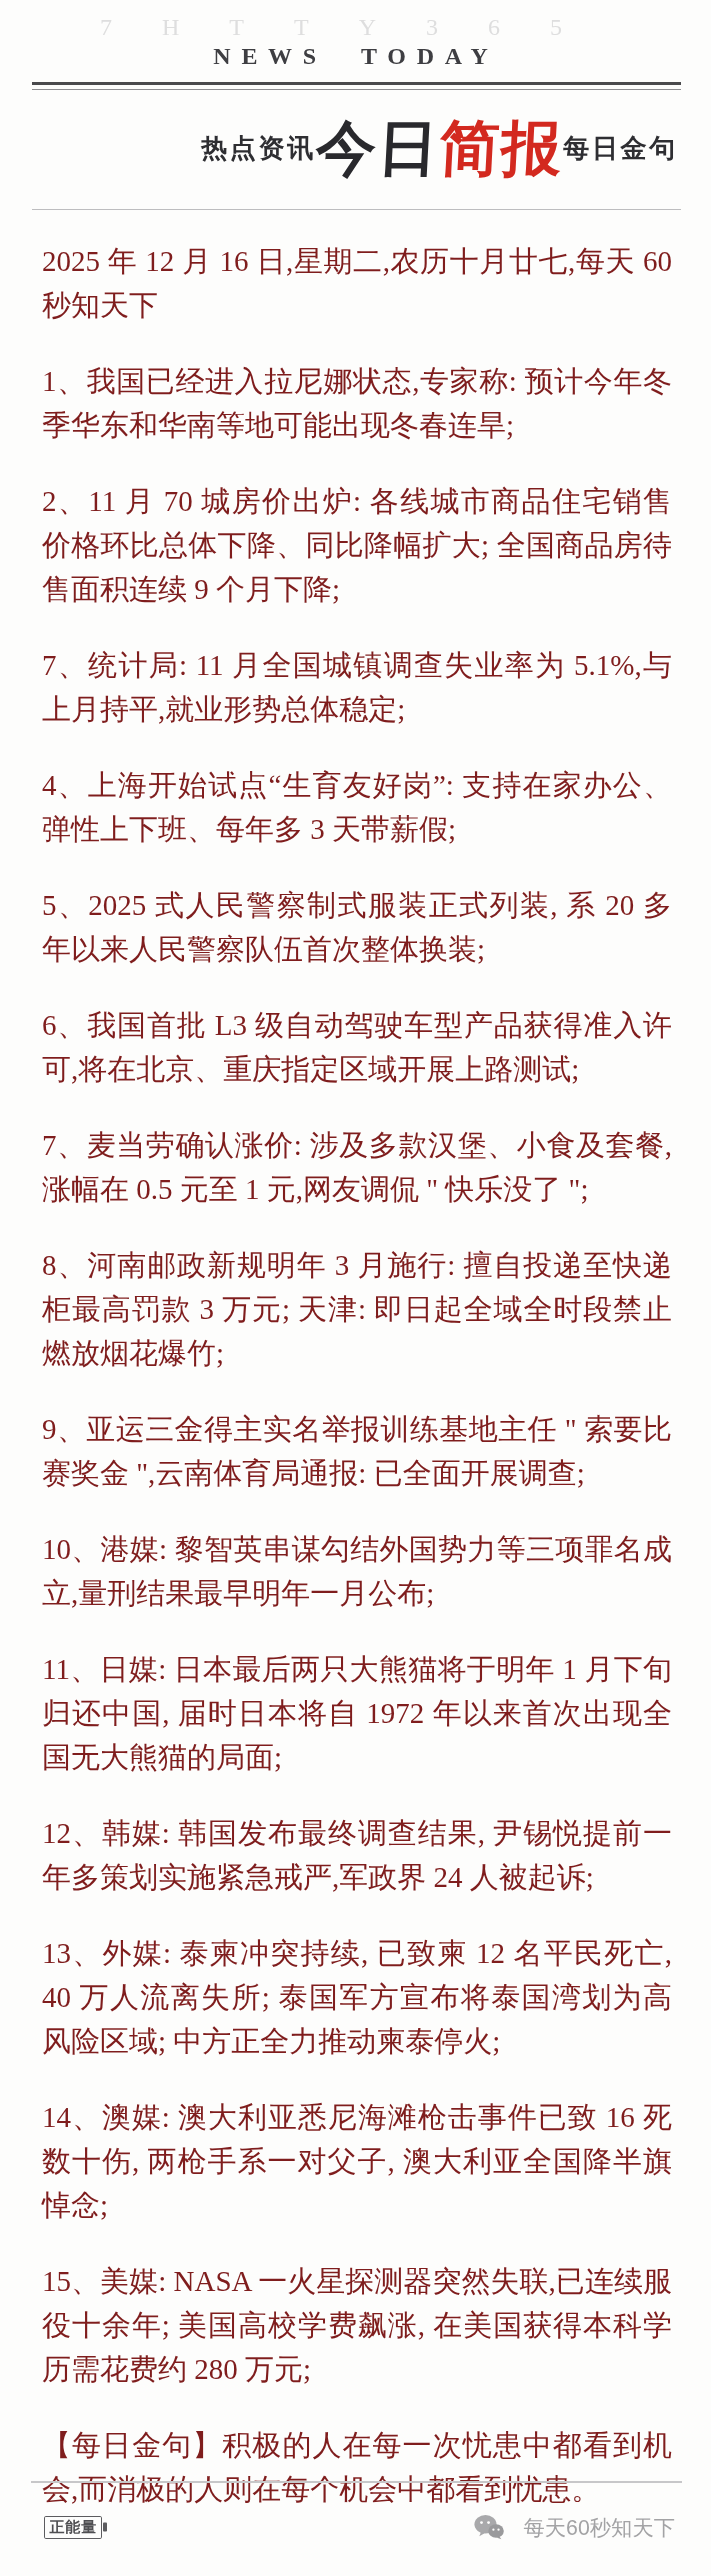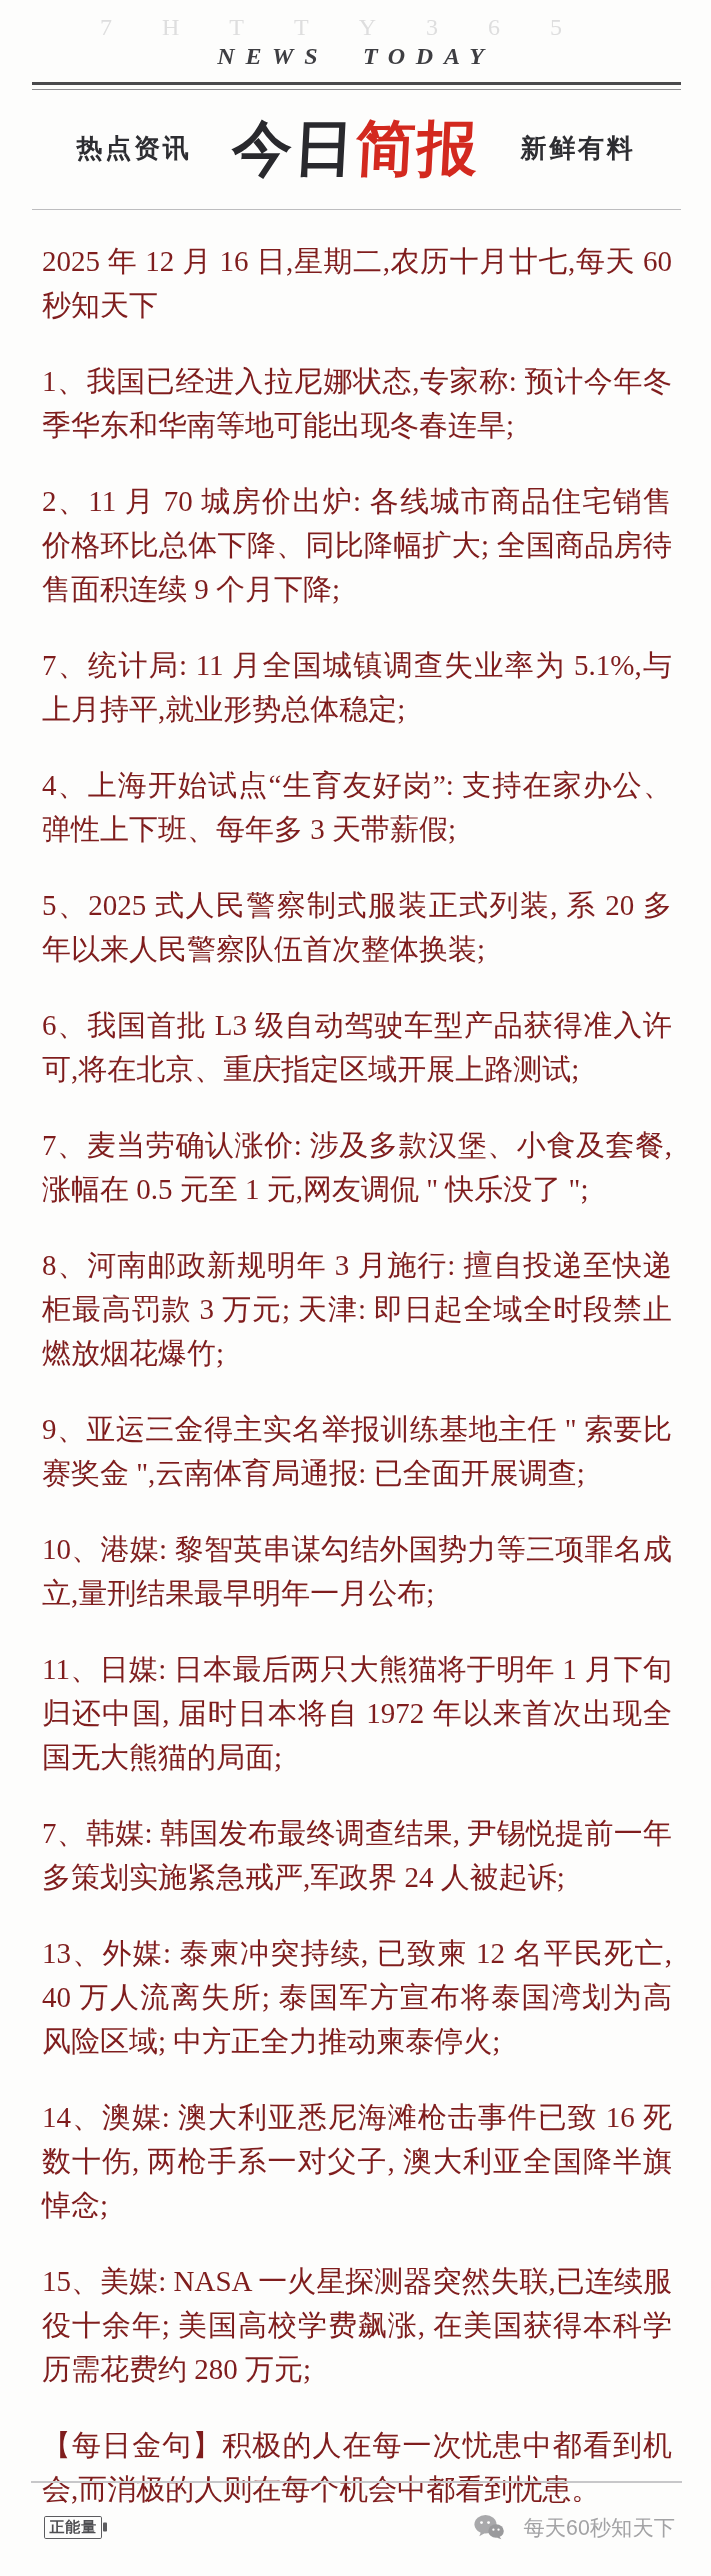--- a/index.html
+++ b/index.html
@@ -18,38 +18,36 @@
     text-align:center;
     font-size:24px;
     color:rgba(175,175,178,.40);
     letter-spacing:50px;
     white-space:nowrap;
     font-family:"Liberation Serif",serif;
   }
   .masthead{
     margin-top:1.8px;
     text-align:center;
-    font-style:italic;
     font-size:24px;
     font-weight:bold;
     letter-spacing:10.7px;
     word-spacing:18px;
     color:#3e3e42;
   }
   .double-rule{width:649px;margin:12.5px auto 0;}
   .double-rule .rule-thick{display:block;height:2.7px;background:#4a4a4c;}
   .double-rule .rule-thin{display:block;height:0.9px;background:#8d8d90;margin-top:3.6px;}
   .title-row{
     width:644px;
     margin:12.5px auto 0;
     display:flex;
     align-items:center;
-    justify-content:center;
+    justify-content:flex-end;
     height:93px;
-    gap:41px;
   }
   .tagline{
     font-size:26px;
     color:#2e2e32;
     letter-spacing:2.7px;
     font-weight:bold;
   }
   .title{
     margin:0;
     font-family:"Liberation Sans","DejaVu Sans",sans-serif;
@@ -123,39 +121,39 @@
   <header>
     <div class="watermark">7HTTY365</div>
     <div class="masthead">NEWS TODAY</div>
     <div class="double-rule">
       <span class="rule-thick"></span>
       <span class="rule-thin"></span>
     </div>
     <div class="title-row">
       <span class="tagline">热点资讯</span>
       <h1 class="title"><span class="t-black">今日</span><span class="t-red">简报</span></h1>
-      <span class="tagline">新鲜有料</span>
+      <span class="tagline">每日金句</span>
     </div>
     <div class="thin-rule"></div>
   </header>
 
   <main class="body">
     <p class="para">2025 年 12 月 16 日,星期二,农历十月廿七,每天 60 秒知天下</p>
     <p class="para">1、我国已经进入拉尼娜状态,专家称: 预计今年冬季华东和华南等地可能出现冬春连旱;</p>
     <p class="para">2、11 月 70 城房价出炉: 各线城市商品住宅销售价格环比总体下降、同比降幅扩大; 全国商品房待售面积连续 9 个月下降;</p>
     <p class="para">7、统计局: 11 月全国城镇调查失业率为 5.1%,与上月持平,就业形势总体稳定;</p>
     <p class="para">4、上海开始试点“生育友好岗”: 支持在家办公、弹性上下班、每年多 3 天带薪假;</p>
     <p class="para">5、2025 式人民警察制式服装正式列装, 系 20 多年以来人民警察队伍首次整体换装;</p>
     <p class="para">6、我国首批 L3 级自动驾驶车型产品获得准入许可,将在北京、重庆指定区域开展上路测试;</p>
     <p class="para">7、麦当劳确认涨价: 涉及多款汉堡、小食及套餐,涨幅在 0.5 元至 1 元,网友调侃 " 快乐没了 ";</p>
     <p class="para">8、河南邮政新规明年 3 月施行: 擅自投递至快递柜最高罚款 3 万元; 天津: 即日起全域全时段禁止燃放烟花爆竹;</p>
     <p class="para">9、亚运三金得主实名举报训练基地主任 " 索要比赛奖金 ",云南体育局通报: 已全面开展调查;</p>
     <p class="para">10、港媒: 黎智英串谋勾结外国势力等三项罪名成立,量刑结果最早明年一月公布;</p>
     <p class="para">11、日媒: 日本最后两只大熊猫将于明年 1 月下旬归还中国, 届时日本将自 1972 年以来首次出现全国无大熊猫的局面;</p>
-    <p class="para">7、韩媒: 韩国发布最终调查结果, 尹锡悦提前一年多策划实施紧急戒严,军政界 24 人被起诉;</p>
+    <p class="para">12、韩媒: 韩国发布最终调查结果, 尹锡悦提前一年多策划实施紧急戒严,军政界 24 人被起诉;</p>
     <p class="para">13、外媒: 泰柬冲突持续, 已致柬 12 名平民死亡, 40 万人流离失所; 泰国军方宣布将泰国湾划为高风险区域; 中方正全力推动柬泰停火;</p>
     <p class="para">14、澳媒: 澳大利亚悉尼海滩枪击事件已致 16 死数十伤, 两枪手系一对父子, 澳大利亚全国降半旗悼念;</p>
     <p class="para">15、美媒: NASA 一火星探测器突然失联,已连续服役十余年; 美国高校学费飙涨, 在美国获得本科学历需花费约 280 万元;</p>
     <p class="para quote">【每日金句】积极的人在每一次忧患中都看到机会,而消极的人则在每个机会中都看到忧患。</p>
   </main>
 
   <footer class="footer">
     <div class="footer-rule"></div>
     <div class="footer-row">
       <span class="badge">正能量</span>

